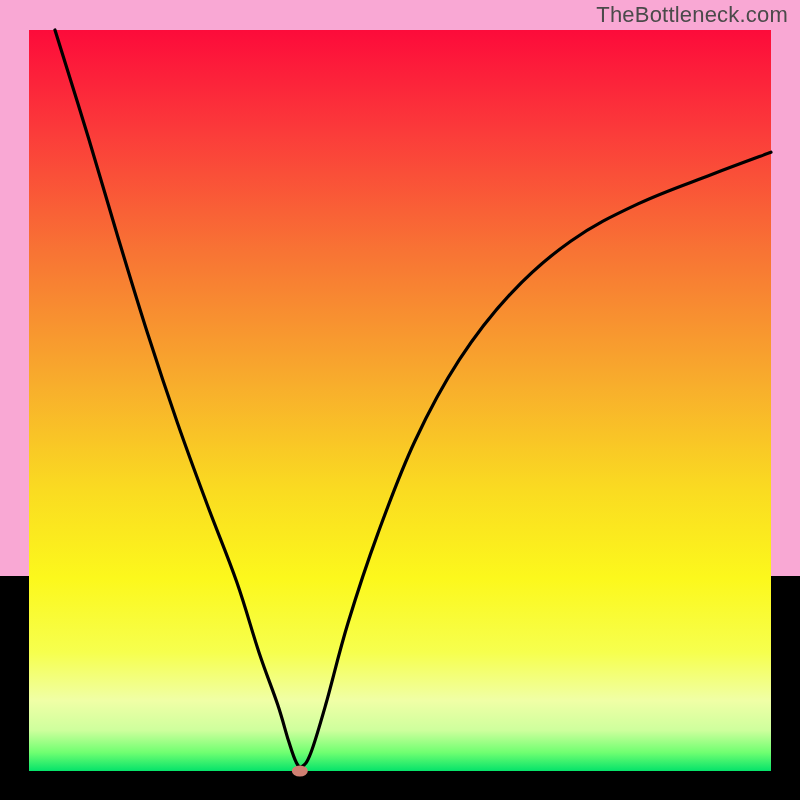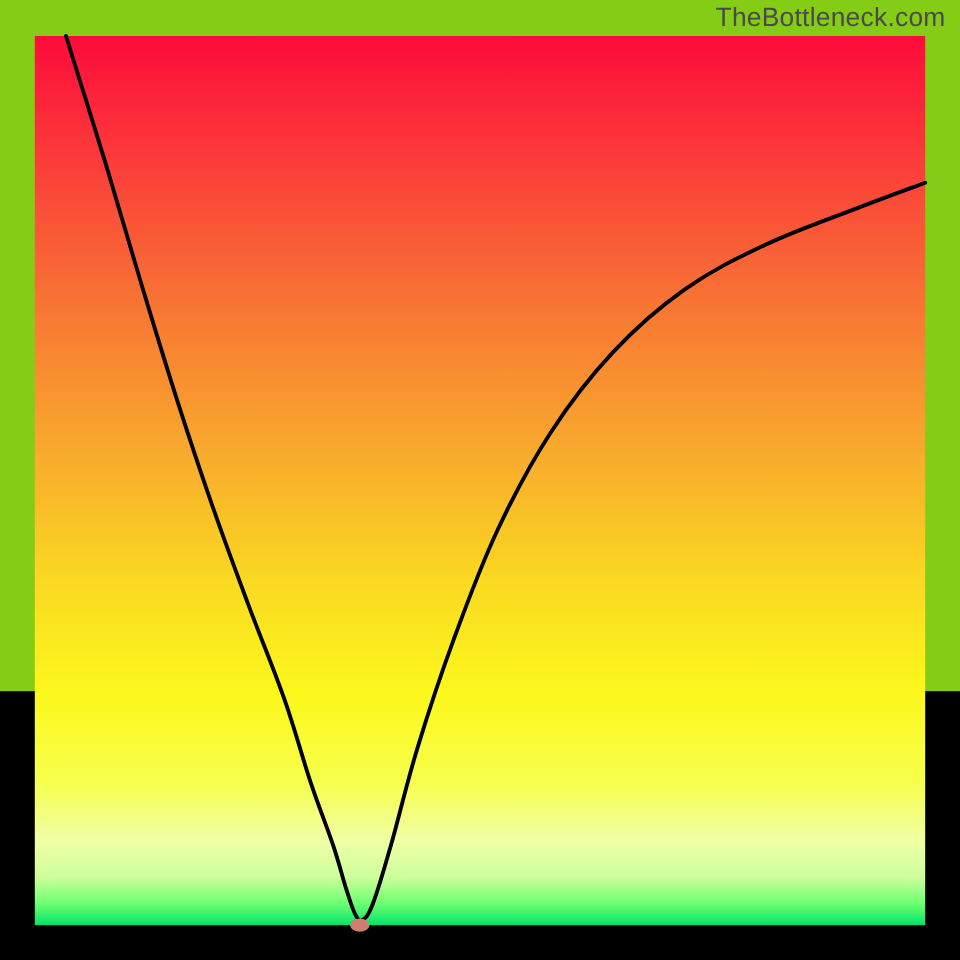--- a/index.html
+++ b/index.html
@@ -8,21 +8,21 @@
     width: 800px;
     height: 800px;
     background: #000;
     font-family: Arial, Helvetica, sans-serif;
     overflow: hidden;
   }
   .frame {
     position: relative;
     width: 800px;
     height: 576px;
-    background: #84cc16;
+    background: #f9a8d4;
   }
   .watermark {
     position: absolute;
     top: 2px;
     right: 12px;
     color: #4a4a4a;
     font-size: 22px;
     letter-spacing: 0.2px;
     font-family: Arial, Helvetica, sans-serif;
     z-index: 10;

